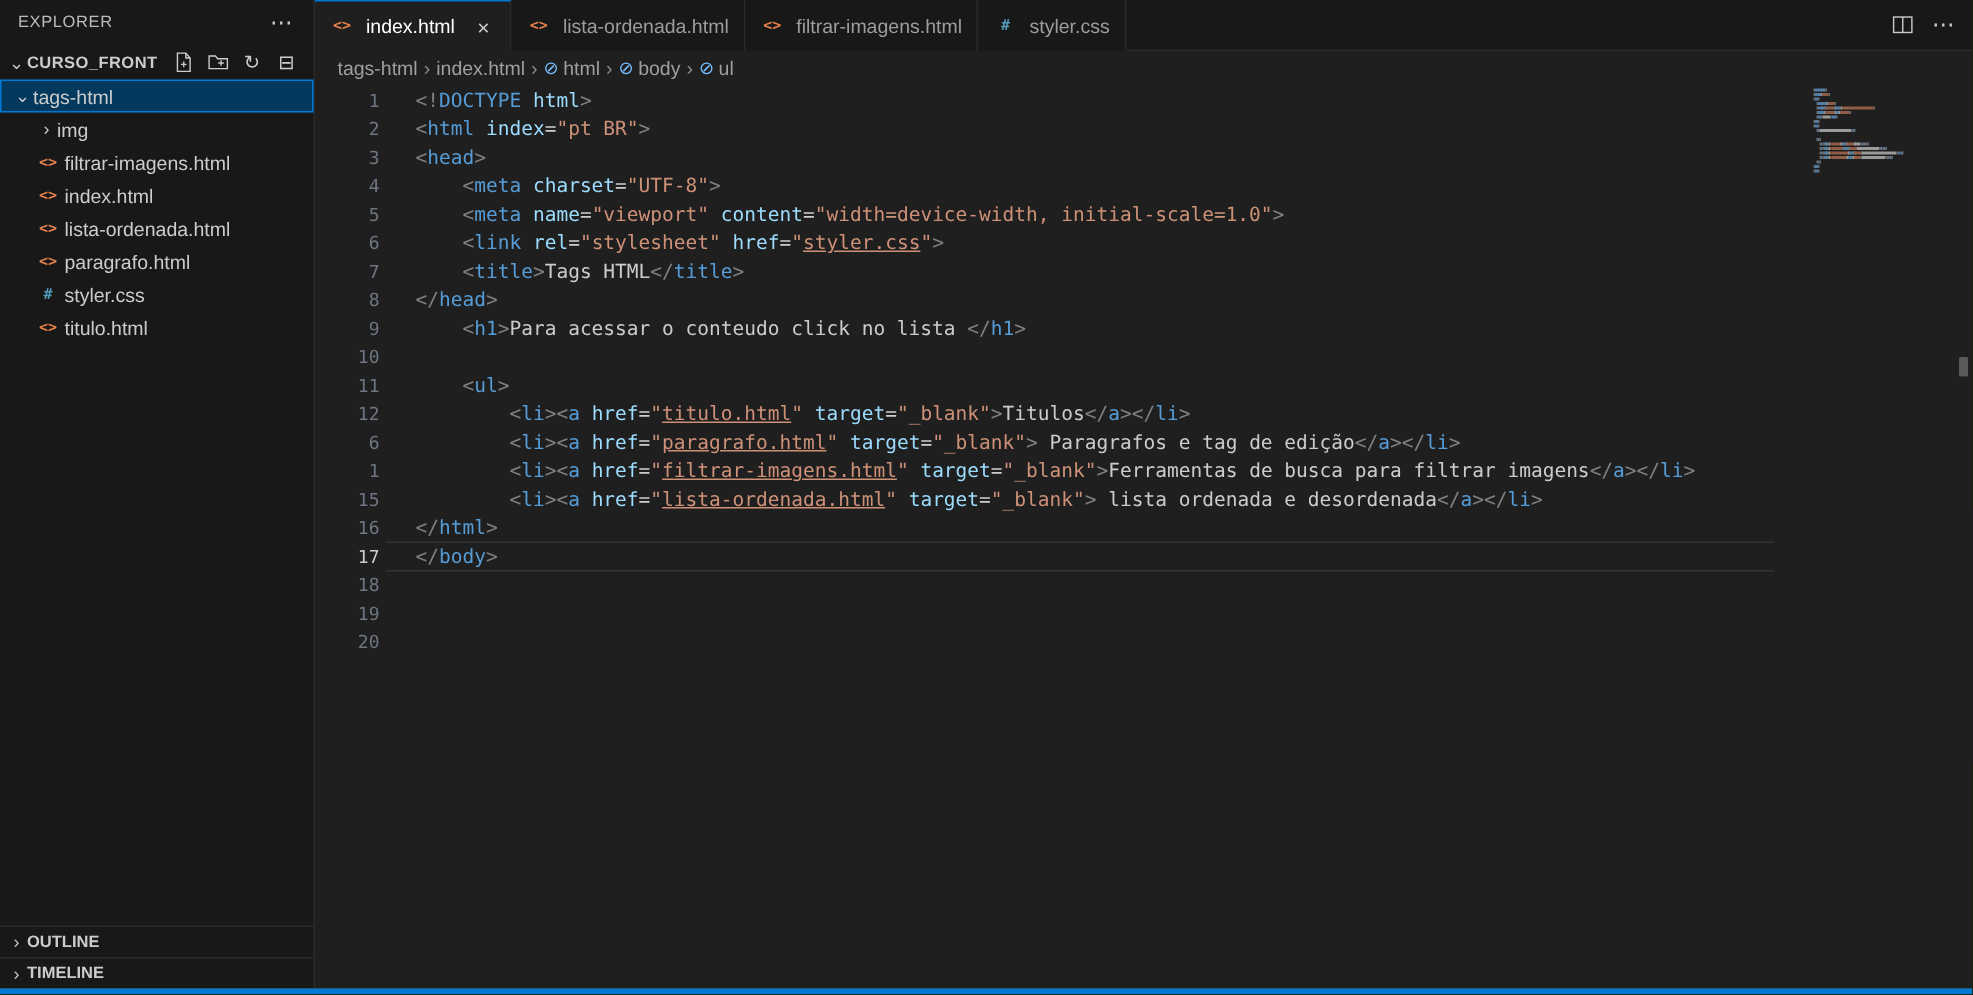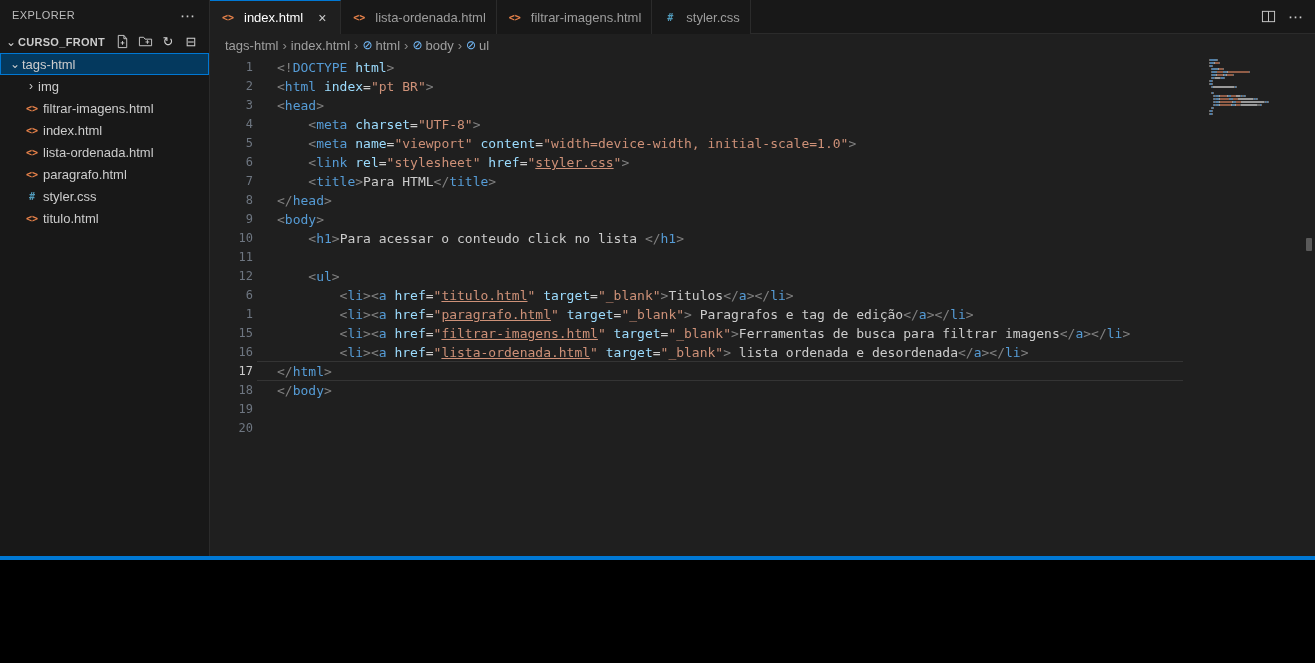--- a/index.html
+++ b/index.html
@@ -1,17 +1,17 @@
 <!DOCTYPE html>
 <html><head>
 <meta charset="utf-8">
 <style>
   * { margin:0; padding:0; box-sizing:border-box; }
   html,body { background:#000; }
-  .app { position:relative; width:1315px; height:560px; background:#4d7c0f; overflow:hidden;
+  .app { position:relative; width:1315px; height:663px; background:#4d7c0f; overflow:hidden;
          font-family:"Liberation Sans", sans-serif; font-size:13px; color:#cccccc; }
 
   
   .sidebar { position:absolute; left:0; top:0; width:210px; height:659px; background:#181818;
              border-right:1px solid #2b2b2b; }
   .sb-header { display:flex; align-items:center; height:30px; padding:0 14px 0 12px;
                font-size:11px; color:#bcbcbc; }
   .sb-title { flex:1; letter-spacing:.4px; }
   .icon-more { color:#cccccc; font-size:15px; cursor:pointer; line-height:1; }
   .section-row { display:flex; align-items:center; height:23px; padding:0 10px 0 4px;
@@ -234,23 +234,22 @@
         <div class="ln">19</div>
         <div class="ln">20</div>
       </div>
     <div class="code" id="code">
         <div class="code-line"><span class="tk-p">&lt;!</span><span class="tk-tag">DOCTYPE</span><span class="tk-attr"> html</span><span class="tk-p">&gt;</span></div>
         <div class="code-line"><span class="tk-p">&lt;</span><span class="tk-tag">html</span><span class="tk-d"> </span><span class="tk-attr">index</span><span class="tk-d">=</span><span class="tk-str">"pt BR"</span><span class="tk-p">&gt;</span></div>
         <div class="code-line"><span class="tk-p">&lt;</span><span class="tk-tag">head</span><span class="tk-p">&gt;</span></div>
         <div class="code-line"><span class="tk-p">    &lt;</span><span class="tk-tag">meta</span><span class="tk-d"> </span><span class="tk-attr">charset</span><span class="tk-d">=</span><span class="tk-str">"UTF-8"</span><span class="tk-p">&gt;</span></div>
         <div class="code-line"><span class="tk-p">    &lt;</span><span class="tk-tag">meta</span><span class="tk-d"> </span><span class="tk-attr">name</span><span class="tk-d">=</span><span class="tk-str">"viewport"</span><span class="tk-d"> </span><span class="tk-attr">content</span><span class="tk-d">=</span><span class="tk-str">"width=device-width, initial-scale=1.0"</span><span class="tk-p">&gt;</span></div>
         <div class="code-line"><span class="tk-p">    &lt;</span><span class="tk-tag">link</span><span class="tk-d"> </span><span class="tk-attr">rel</span><span class="tk-d">=</span><span class="tk-str">"stylesheet"</span><span class="tk-d"> </span><span class="tk-attr">href</span><span class="tk-d">=</span><span class="tk-str">"</span><span class="tk-link">styler.css</span><span class="tk-str">"</span><span class="tk-p">&gt;</span></div>
-        <div class="code-line"><span class="tk-p">    &lt;</span><span class="tk-tag">title</span><span class="tk-p">&gt;</span><span class="tk-d">Para HTML</span><span class="tk-p">&lt;/</span><span class="tk-tag">title</span><span class="tk-p">&gt;</span></div>
+        <div class="code-line"><span class="tk-p">    &lt;</span><span class="tk-tag">title</span><span class="tk-p">&gt;</span><span class="tk-d">Tags HTML</span><span class="tk-p">&lt;/</span><span class="tk-tag">title</span><span class="tk-p">&gt;</span></div>
         <div class="code-line"><span class="tk-p">&lt;/</span><span class="tk-tag">head</span><span class="tk-p">&gt;</span></div>
-        <div class="code-line"><span class="tk-p">&lt;</span><span class="tk-tag">body</span><span class="tk-p">&gt;</span></div>
         <div class="code-line"><span class="tk-p">    &lt;</span><span class="tk-tag">h1</span><span class="tk-p">&gt;</span><span class="tk-d">Para acessar o conteudo click no lista </span><span class="tk-p">&lt;/</span><span class="tk-tag">h1</span><span class="tk-p">&gt;</span></div>
         <div class="code-line"></div>
         <div class="code-line"><span class="tk-p">    &lt;</span><span class="tk-tag">ul</span><span class="tk-p">&gt;</span></div>
         <div class="code-line"><span class="tk-p">        &lt;</span><span class="tk-tag">li</span><span class="tk-p">&gt;&lt;</span><span class="tk-tag">a</span><span class="tk-d"> </span><span class="tk-attr">href</span><span class="tk-d">=</span><span class="tk-str">"</span><span class="tk-link">titulo.html</span><span class="tk-str">"</span><span class="tk-d"> </span><span class="tk-attr">target</span><span class="tk-d">=</span><span class="tk-str">"_blank"</span><span class="tk-p">&gt;</span><span class="tk-d">Titulos</span><span class="tk-p">&lt;/</span><span class="tk-tag">a</span><span class="tk-p">&gt;&lt;/</span><span class="tk-tag">li</span><span class="tk-p">&gt;</span></div>
         <div class="code-line"><span class="tk-p">        &lt;</span><span class="tk-tag">li</span><span class="tk-p">&gt;&lt;</span><span class="tk-tag">a</span><span class="tk-d"> </span><span class="tk-attr">href</span><span class="tk-d">=</span><span class="tk-str">"</span><span class="tk-link">paragrafo.html</span><span class="tk-str">"</span><span class="tk-d"> </span><span class="tk-attr">target</span><span class="tk-d">=</span><span class="tk-str">"_blank"</span><span class="tk-p">&gt;</span><span class="tk-d"> Paragrafos e tag de edição</span><span class="tk-p">&lt;/</span><span class="tk-tag">a</span><span class="tk-p">&gt;&lt;/</span><span class="tk-tag">li</span><span class="tk-p">&gt;</span></div>
         <div class="code-line"><span class="tk-p">        &lt;</span><span class="tk-tag">li</span><span class="tk-p">&gt;&lt;</span><span class="tk-tag">a</span><span class="tk-d"> </span><span class="tk-attr">href</span><span class="tk-d">=</span><span class="tk-str">"</span><span class="tk-link">filtrar-imagens.html</span><span class="tk-str">"</span><span class="tk-d"> </span><span class="tk-attr">target</span><span class="tk-d">=</span><span class="tk-str">"_blank"</span><span class="tk-p">&gt;</span><span class="tk-d">Ferramentas de busca para filtrar imagens</span><span class="tk-p">&lt;/</span><span class="tk-tag">a</span><span class="tk-p">&gt;&lt;/</span><span class="tk-tag">li</span><span class="tk-p">&gt;</span></div>
         <div class="code-line"><span class="tk-p">        &lt;</span><span class="tk-tag">li</span><span class="tk-p">&gt;&lt;</span><span class="tk-tag">a</span><span class="tk-d"> </span><span class="tk-attr">href</span><span class="tk-d">=</span><span class="tk-str">"</span><span class="tk-link">lista-ordenada.html</span><span class="tk-str">"</span><span class="tk-d"> </span><span class="tk-attr">target</span><span class="tk-d">=</span><span class="tk-str">"_blank"</span><span class="tk-p">&gt;</span><span class="tk-d"> lista ordenada e desordenada</span><span class="tk-p">&lt;/</span><span class="tk-tag">a</span><span class="tk-p">&gt;&lt;/</span><span class="tk-tag">li</span><span class="tk-p">&gt;</span></div>
         <div class="code-line"><span class="tk-p">&lt;/</span><span class="tk-tag">html</span><span class="tk-p">&gt;</span></div>
         <div class="code-line"><span class="tk-p">&lt;/</span><span class="tk-tag">body</span><span class="tk-p">&gt;</span></div>
         <div class="code-line"></div>

